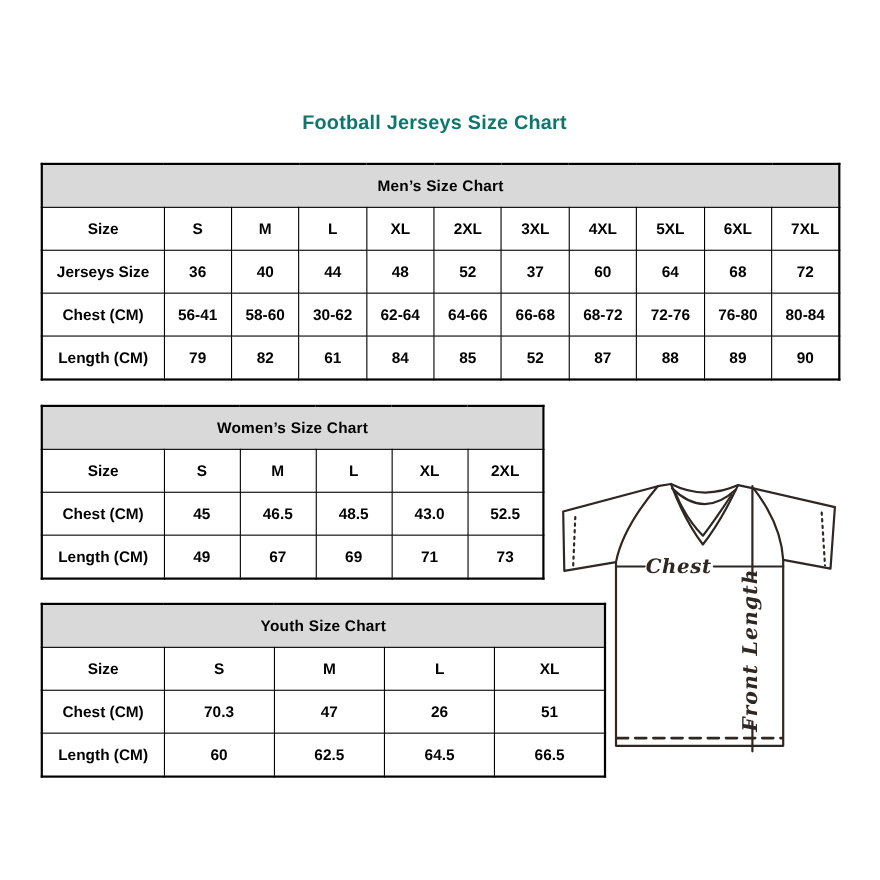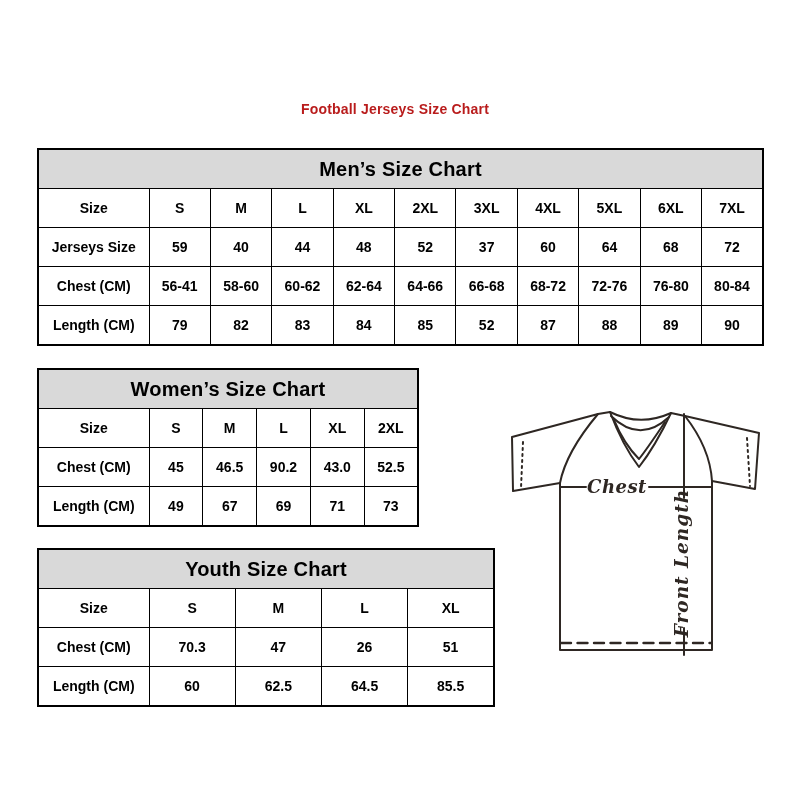--- a/index.html
+++ b/index.html
@@ -2,38 +2,38 @@
 <html><head>
 <meta charset="utf-8">
 <style>
   html,body { margin:0; padding:0; background:#ffffff; }
   .page {
     position:relative; width:800px; height:800px; background:#ffffff;
     font-family:"Liberation Sans", sans-serif; color:#000; overflow:hidden;
   }
   .title {
     position:absolute; top:101px; left:0; width:790px; margin:0;
-    text-align:center; font-size:14px; font-weight:bold; color:#b91c1c;
+    text-align:center; font-size:18px; font-weight:bold; color:#0f766e;
     letter-spacing:0.2px;
   }
   table.size-table {
     position:absolute; border-collapse:collapse; table-layout:fixed;
     font-family:"Liberation Sans", sans-serif; font-weight:bold; color:#000;
     border:2px solid #000;
   }
   table.size-table td {
     border:1.6px solid #000; text-align:center; vertical-align:middle;
     height:38px; padding:0 1px; font-size:14px; overflow:hidden; white-space:nowrap;
   }
-  table.size-table td.tbl-title { font-size:20px; letter-spacing:0.2px; }
+  table.size-table td.tbl-title { font-size:14px; letter-spacing:0.2px; }
   table.size-table col.label-col { width:111px; }
   #men-table   { left:37px; top:148px; width:727px; }
-  #women-table { left:37px; top:368px; width:382px; }
-  #youth-table { left:37px; top:548px; width:458px; }
-  .jersey-wrap { position:absolute; left:504px; top:400px; width:274px; height:262px; }
+  #women-table { left:37px; top:368px; width:458px; }
+  #youth-table { left:37px; top:548px; width:514px; }
+  .jersey-wrap { position:absolute; left:504px; top:428px; width:274px; height:262px; }
   .jersey-wrap svg { display:block; width:100%; height:100%; }
   .shirt-text {
     font-family:"DejaVu Serif","Liberation Serif",serif;
     font-style:italic; font-weight:bold;
   }
 </style>
 </head>
 <body>
 
 <div class="page">
@@ -66,49 +66,49 @@
           <td>XL</td>
           <td>2XL</td>
           <td>3XL</td>
           <td>4XL</td>
           <td>5XL</td>
           <td>6XL</td>
           <td>7XL</td>
         </tr>
         <tr>
           <td>Jerseys Size</td>
-          <td>59</td>
+          <td>36</td>
           <td>40</td>
           <td>44</td>
           <td>48</td>
           <td>52</td>
           <td>37</td>
           <td>60</td>
           <td>64</td>
           <td>68</td>
           <td>72</td>
         </tr>
         <tr>
           <td>Chest (CM)</td>
           <td>56-41</td>
           <td>58-60</td>
-          <td>60-62</td>
+          <td>30-62</td>
           <td>62-64</td>
           <td>64-66</td>
           <td>66-68</td>
           <td>68-72</td>
           <td>72-76</td>
           <td>76-80</td>
           <td>80-84</td>
         </tr>
         <tr>
           <td>Length (CM)</td>
           <td>79</td>
           <td>82</td>
-          <td>83</td>
+          <td>61</td>
           <td>84</td>
           <td>85</td>
           <td>52</td>
           <td>87</td>
           <td>88</td>
           <td>89</td>
           <td>90</td>
         </tr>
       </tbody>
     </table>
@@ -131,21 +131,21 @@
           <td>S</td>
           <td>M</td>
           <td>L</td>
           <td>XL</td>
           <td>2XL</td>
         </tr>
         <tr>
           <td>Chest (CM)</td>
           <td>45</td>
           <td>46.5</td>
-          <td>90.2</td>
+          <td>48.5</td>
           <td>43.0</td>
           <td>52.5</td>
         </tr>
         <tr>
           <td>Length (CM)</td>
           <td>49</td>
           <td>67</td>
           <td>69</td>
           <td>71</td>
           <td>73</td>
@@ -177,21 +177,21 @@
           <td>70.3</td>
           <td>47</td>
           <td>26</td>
           <td>51</td>
         </tr>
         <tr>
           <td>Length (CM)</td>
           <td>60</td>
           <td>62.5</td>
           <td>64.5</td>
-          <td>85.5</td>
+          <td>66.5</td>
         </tr>
       </tbody>
     </table>
 
   <div class="jersey-wrap">
     <svg viewBox="0 0 274 262" xmlns="http://www.w3.org/2000/svg" fill="none" stroke="#2e2723" stroke-width="2" stroke-linecap="round" stroke-linejoin="round">
 
       <path d="M8,37 L94,14 L106,12 Q136,27 167,13 L181,16 L255,33 L251,89 L208,81
                L208,250 L56,250 L56,83 L9,91 Z"></path>
 

